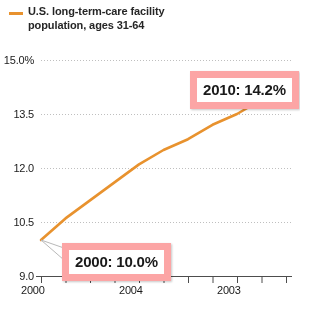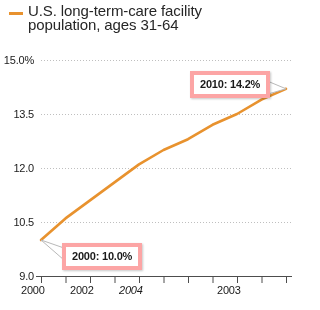--- a/index.html
+++ b/index.html
@@ -33,25 +33,26 @@
   }
   .legend-swatch {
     flex: 0 0 auto;
     width: 14px;
     height: 3px;
     background: #e8922e;
     margin-top: 8px;
     margin-right: 5px;
   }
   .legend-text {
-    font-size: 15px;
+    font-size: 11px;
     line-height: 14px;
     color: #262626;
     letter-spacing: -0.1px;
     white-space: pre-line;
+    font-weight: bold;
   }
   
   .plot-svg {
     position: absolute;
     left: 0;
     top: 0;
   }
   .ylabel {
     position: absolute;
     right: 266px;
@@ -67,22 +68,22 @@
     text-align: left;
     font-size: 11px;
     color: #1a1a1a;
     top: 284px;
     letter-spacing: -0.2px;
   }
   
   .callout {
     position: absolute;
     background: #ffffff;
-    border: 4px solid #fca5a5;
-    font-size: 11px;
+    border: 7px solid #fca5a5;
+    font-size: 15px;
     font-weight: bold;
     color: #1a1a1a;
     padding: 3px 6px 4px 6px;
     white-space: nowrap;
     box-shadow: 1px 1px 2px rgba(0,0,0,0.22);
     letter-spacing: -0.2px;
   }
   #callout-2010 { left: 190px; top: 71px; }
   #callout-2000 { left: 62px;  top: 243px; text-align: center; }
 </style>
@@ -135,17 +136,16 @@
     </g>
     <g>
       <path d="M 41,240 L 64,248 L 64,260 Z" fill="#ffffff" stroke="#b9b9b9" stroke-width="1"></path>
     </g>
   </svg>
 
   <div class="callout" id="callout-2010">2010: 14.2%</div>
   <div class="callout" id="callout-2000">2000: 10.0%</div>
 
   <div class="xlabel" style="left:21px;">2000</div>
-  <div class="xlabel" style="left:70px;">2002</div>
-  <div class="xlabel" style="left:119px;font-style:italic;">2004</div>
+  <div class="xlabel" style="left:119px;">2004</div>
   <div class="xlabel" style="left:217px;">2003</div>
 
 </div>
 
 </body></html>

